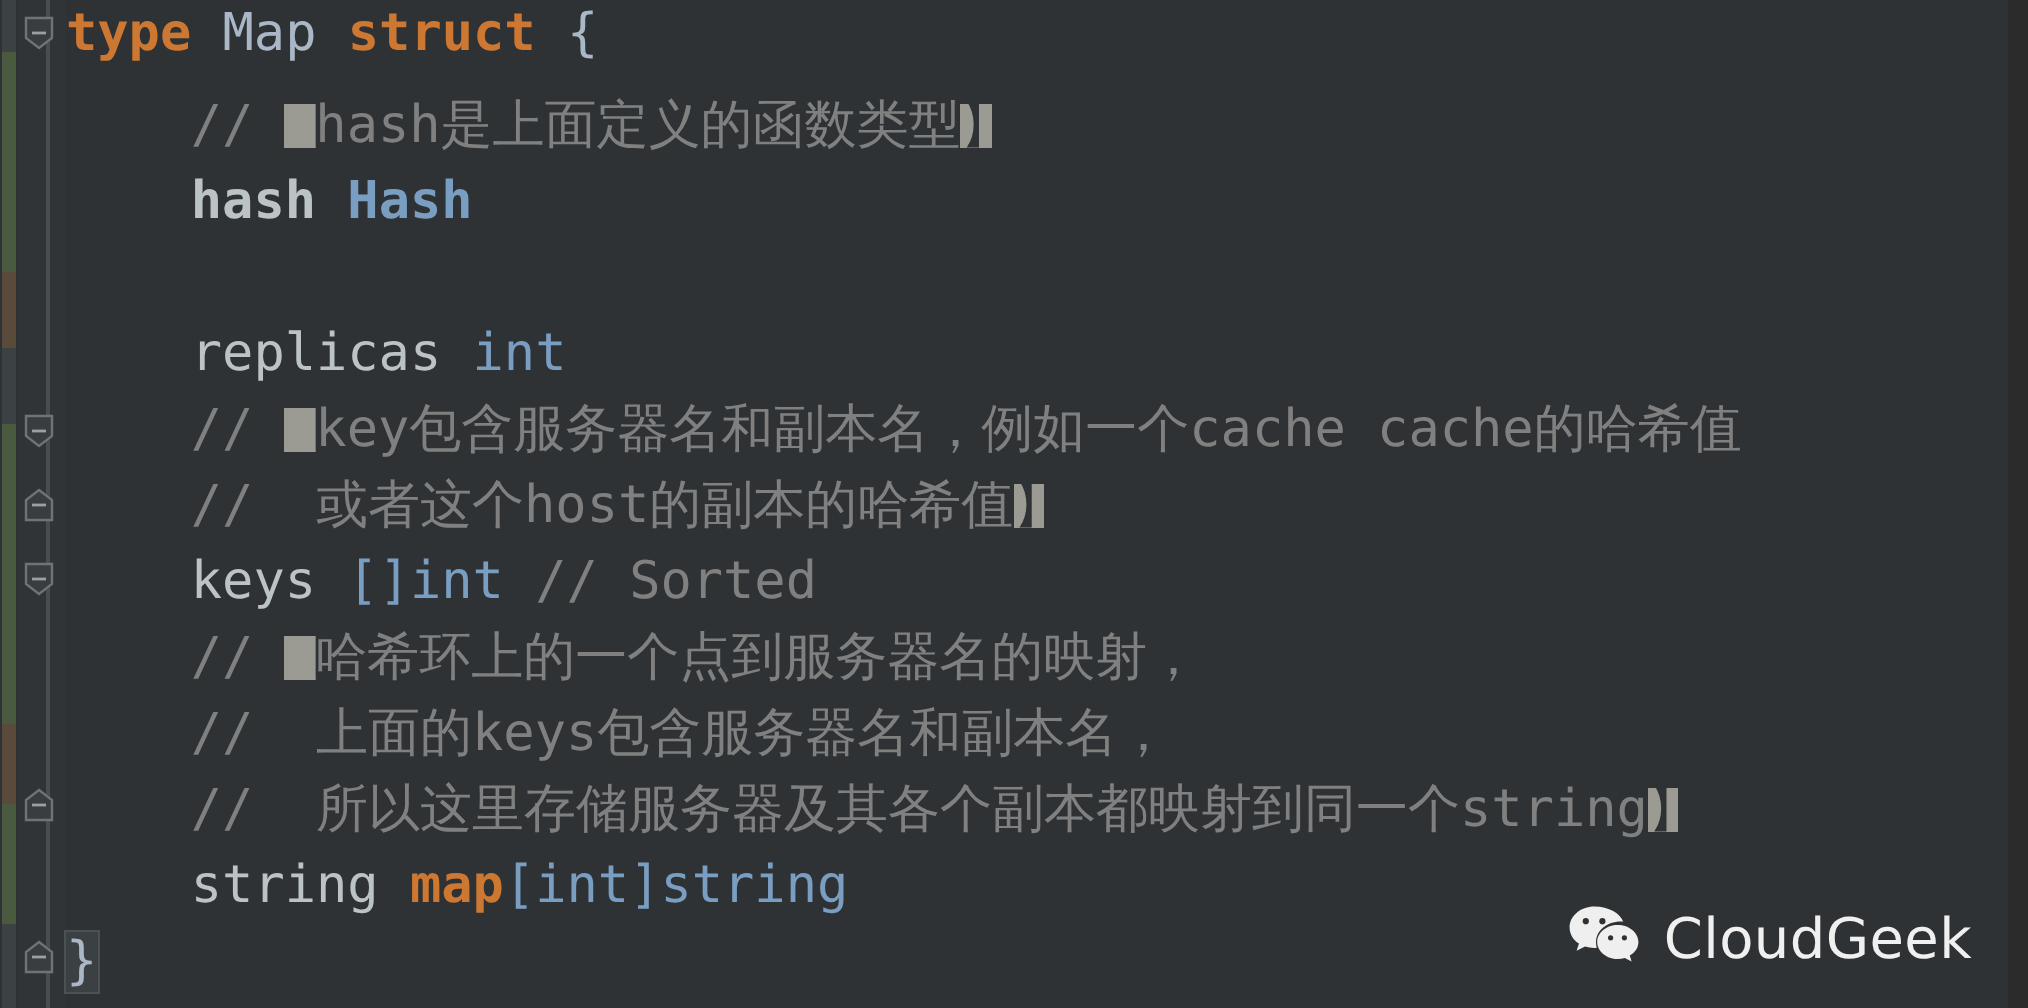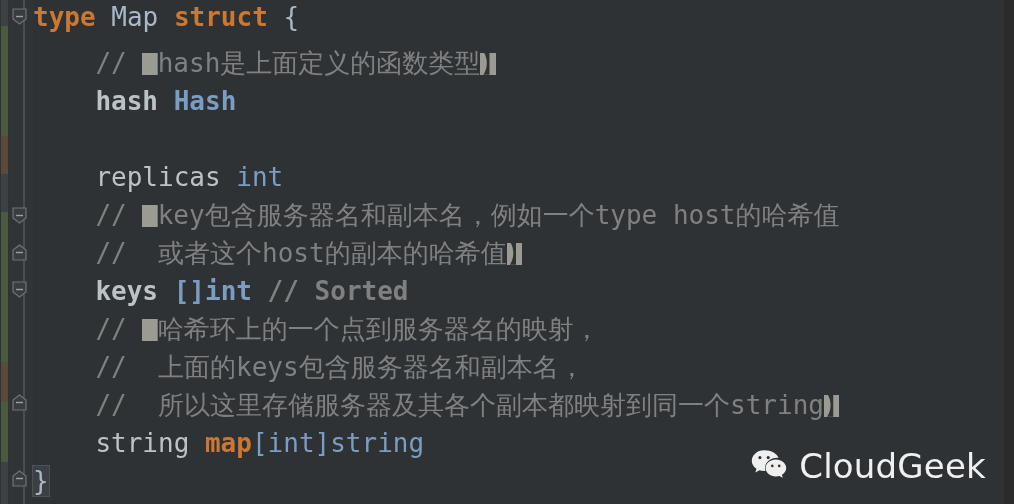--- a/index.html
+++ b/index.html
@@ -112,21 +112,21 @@
     position: absolute;
     right: 18px;
     bottom: 18px;
     display: flex;
     align-items: center;
     gap: 12px;
   }
   .wm-text {
     color: #f0f0f0;
     font-family: "DejaVu Sans", "Liberation Sans", sans-serif;
-    font-size: 34px;
+    font-size: 28px;
     letter-spacing: 0.2px;
   }
 </style>
 </head>
 <body>
 
 <div id="app">
 
   <div class="vcs-strip" id="vcs-strip">
       <div class="vcs-seg" style="top: 0px; height: 26px; background: rgb(60, 65, 67);"></div>
@@ -179,23 +179,23 @@
           </svg>
         </div>
       </div>
   </div>
 
   <div class="code" id="code-host">
       <div class="line" style="top: -2px; padding-left: 0px;"><span class="tok-kw">type</span><span class="tok-punct"> </span><span class="tok-type">Map</span><span class="tok-punct"> </span><span class="tok-kw">struct</span><span class="tok-punct"> </span><span class="tok-brace">{</span></div>
       <div class="line" style="top: 44px; padding-left: 62.4px;"><span class="tok-comment">// </span><span class="tofu">【</span><span class="tok-comment">hash</span><span class="tok-comment cjk">是上面定义的函数类型</span><span class="tofu">】</span></div>
       <div class="line" style="top: 82px; padding-left: 62.4px; font-weight: bold;"><span class="tok-ident">hash</span><span class="tok-punct"> </span><span class="tok-blue">Hash</span></div>
       <div class="line" style="top: 158px; padding-left: 62.4px;"><span class="tok-ident">replicas</span><span class="tok-punct"> </span><span class="tok-blue">int</span></div>
-      <div class="line" style="top: 196px; padding-left: 62.4px;"><span class="tok-comment">// </span><span class="tofu">【</span><span class="tok-comment">key</span><span class="tok-comment cjk">包含服务器名和副本名，例如一个</span><span class="tok-comment">type host</span><span class="tok-comment cjk">的哈希值</span></div>
+      <div class="line" style="top: 196px; padding-left: 62.4px;"><span class="tok-comment">// </span><span class="tofu">【</span><span class="tok-comment">key</span><span class="tok-comment cjk">包含服务器名和副本名，例如一个</span><span class="tok-comment">cache cache</span><span class="tok-comment cjk">的哈希值</span></div>
       <div class="line" style="top: 234px; padding-left: 62.4px;"><span class="tok-comment">//  </span><span class="tok-comment cjk">或者这个</span><span class="tok-comment">host</span><span class="tok-comment cjk">的副本的哈希值</span><span class="tofu">】</span></div>
-      <div class="line" style="top: 272px; padding-left: 62.4px; font-weight: bold;"><span class="tok-ident">keys</span><span class="tok-punct"> </span><span class="tok-blue">[]</span><span class="tok-blue">int</span><span class="tok-punct"> </span><span class="tok-comment">// Sorted</span></div>
+      <div class="line" style="top: 272px; padding-left: 62.4px;"><span class="tok-ident">keys</span><span class="tok-punct"> </span><span class="tok-blue">[]</span><span class="tok-blue">int</span><span class="tok-punct"> </span><span class="tok-comment">// Sorted</span></div>
       <div class="line" style="top: 310px; padding-left: 62.4px;"><span class="tok-comment">// </span><span class="tofu">【</span><span class="tok-comment cjk">哈希环上的一个点到服务器名的映射，</span></div>
       <div class="line" style="top: 348px; padding-left: 62.4px;"><span class="tok-comment">//  </span><span class="tok-comment cjk">上面的</span><span class="tok-comment">keys</span><span class="tok-comment cjk">包含服务器名和副本名，</span></div>
       <div class="line" style="top: 386px; padding-left: 62.4px;"><span class="tok-comment">//  </span><span class="tok-comment cjk">所以这里存储服务器及其各个副本都映射到同一个</span><span class="tok-comment">string</span><span class="tofu">】</span></div>
       <div class="line" style="top: 424px; padding-left: 62.4px;"><span class="tok-ident">string</span><span class="tok-punct"> </span><span class="tok-kw">map</span><span class="tok-blue">[</span><span class="tok-blue">int</span><span class="tok-blue">]</span><span class="tok-blue">string</span></div>
       <div class="line" style="top: 462px; padding-left: 0px;"><span class="tok-brace brace-hl">}</span></div>
     </div>
 
   <div class="watermark">
     <span>
       <svg width="36" height="30" viewBox="0 0 36 30" aria-hidden="true">

